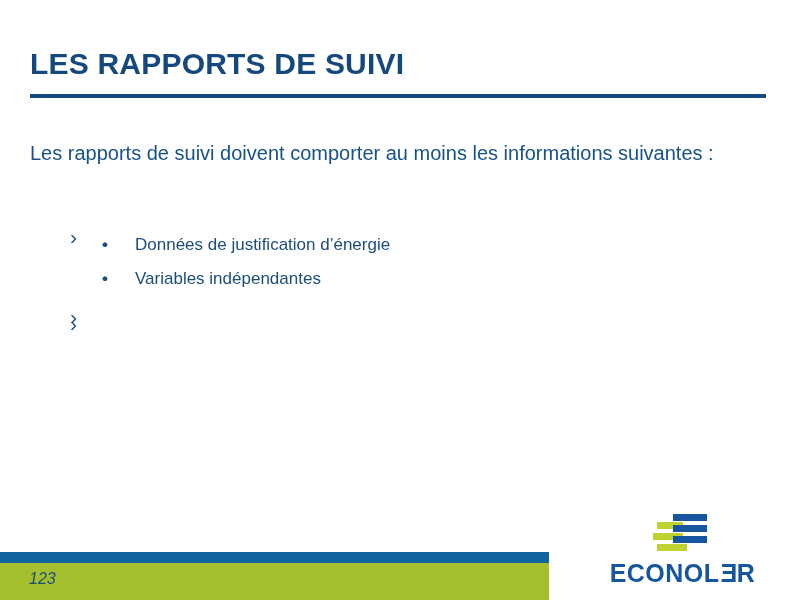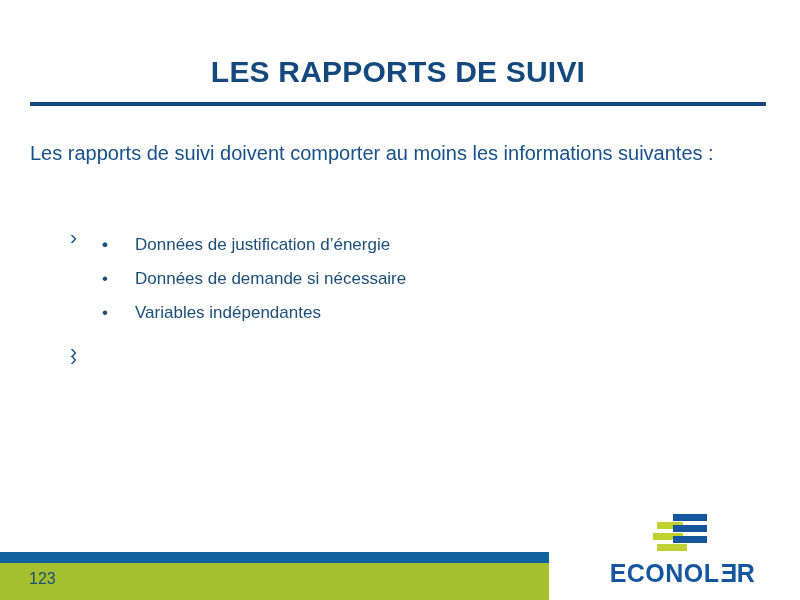--- a/index.html
+++ b/index.html
@@ -27,23 +27,22 @@
     left: 30px;
     top: 48px;
     width: 736px;
   }
   .slide-title {
     font-size: 30px;
     font-weight: bold;
     color: #15497E;
     letter-spacing: 0.2px;
     line-height: 1.05;
-    margin: 8px;
+    margin: 0;
     white-space: nowrap;
-    text-align: center;
   }
   .title-rule {
     margin-top: 14px;
     width: 736px;
     height: 4px;
     background: #15497E;
   }
 
   
   .intro {
@@ -121,20 +120,21 @@
     height: 37px;
     background: #A5BF2E;
   }
   .page-number {
     position: absolute;
     left: 29px;
     top: 569px;
     font-size: 16px;
     color: #1B4E79;
     line-height: 20px;
+    font-style: italic;
   }
 
   
   .logo {
     position: absolute;
     left: 600px;
     top: 514px;
     width: 165px;
     height: 78px;
   }
@@ -187,21 +187,20 @@
     <div class="lvl2-group">
       <div class="lvl2">
         <span class="marker-dot">•</span>
       </div>
       <div class="lvl2">
         <span class="marker-dot">•</span>
         <span>Données de justification d’énergie</span>
       </div>
       <div class="lvl2">
         <span class="marker-dot">•</span>
-        <span>Données de demande si nécessaire</span>
       </div>
       <div class="lvl2">
         <span class="marker-dot">•</span>
         <span>Variables indépendantes</span>
       </div>
     </div>
 
     <div class="lvl1">
       <span class="marker-chevron">›</span>
     </div>

